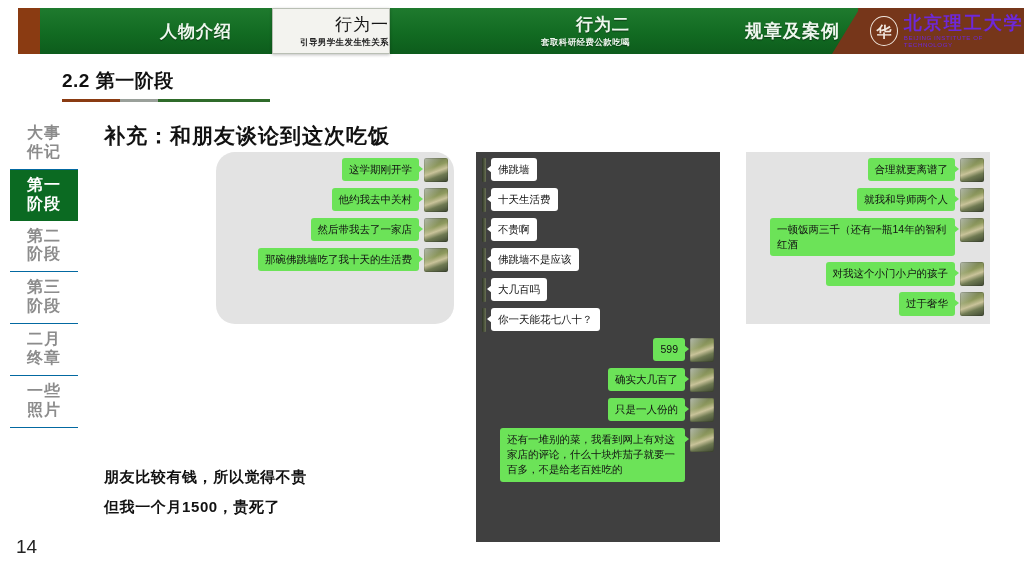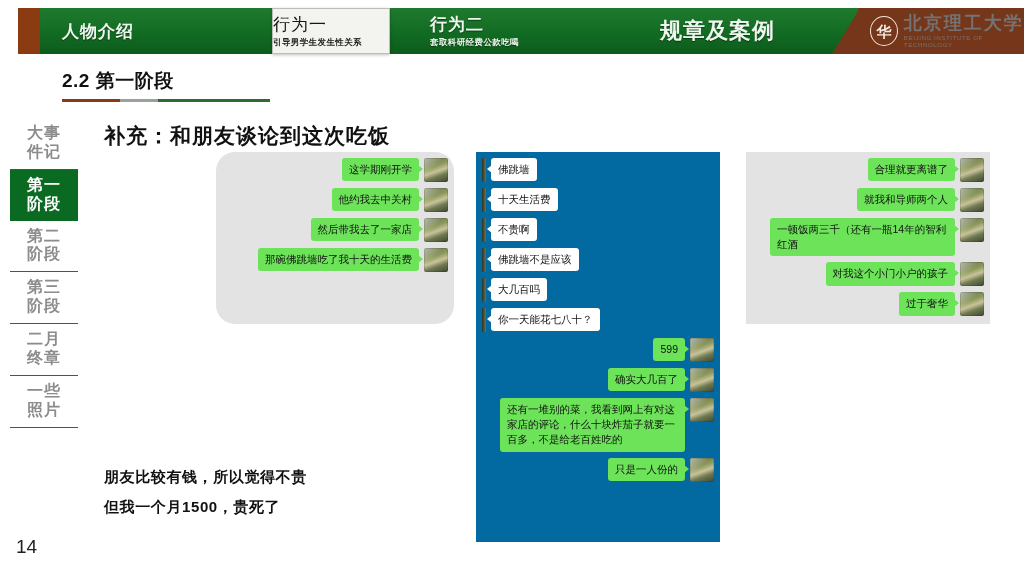--- a/index.html
+++ b/index.html
@@ -17,43 +17,43 @@
       background:#8a3b12; }
   .hdr-greenbar { position:absolute; left:40px; top:0; width:830px; height:46px;
       background:linear-gradient(180deg,#1f7a2e 0%, #126b22 55%, #0d5c1c 100%); }
   .hdr-maroon { position:absolute; left:858px; top:0; width:166px; height:46px;
       background:#76361a; }
   .hdr-maroon::before{ content:""; position:absolute; left:-26px; top:0;
       width:0; height:0; border-style:solid; border-width:0 0 46px 28px;
       border-color:transparent transparent #76361a transparent; }
 
   .tab { position:absolute; top:0; height:46px; display:flex; flex-direction:column;
-      align-items:flex-start; justify-content:center; color:#eef7ee;
+      align-items:flex-end; justify-content:center; color:#eef7ee;
       text-shadow:0 1px 1px rgba(0,0,0,.45); }
   .tab .t-main { font-size:17px; font-weight:bold; letter-spacing:1px; }
   .tab .t-sub  { font-size:8.5px; margin-top:1px; letter-spacing:.4px; }
   #tab0 { left:62px; width:170px; }
   #tab0 .t-main { font-size:17px; }
   #tab1 { left:272px; width:118px; background:#f3f3ef;
           border:1px solid #b9bfb4; color:#1a1a1a; text-shadow:none;
           box-shadow:0 1px 3px rgba(0,0,0,.25); }
   #tab1 .t-main { font-size:17px; font-weight:normal; color:#151515; }
   #tab1 .t-sub  { font-size:8.5px; color:#222; font-weight:bold; }
   #tab2 { left:430px; width:200px; }
   #tab2 .t-sub { font-weight:bold; }
   #tab3 { left:660px; width:180px; }
-  #tab3 .t-main { font-size:22px;font-family:Liberation Serif, serif; }
+  #tab3 .t-main { font-size:18px;font-family:Liberation Serif, serif; }
 
   .logo-wrap { position:absolute; left:870px; top:4px; height:38px;
       display:flex; align-items:center; gap:6px; }
   .logo-seal { width:30px; height:30px; border-radius:50%;
       border:1.6px solid #f0e6dd; background:#76361a;
       display:flex; align-items:center; justify-content:center;
       color:#f3e9e1; font-size:15px; font-weight:bold; line-height:1; }
-  .logo-text { display:flex; flex-direction:column; color:#737373; }
+  .logo-text { display:flex; flex-direction:column; color:#6d28d9; }
   .logo-cn { font-size:18px; font-weight:bold; letter-spacing:2px; line-height:1.05; }
   .logo-en { font-size:6.2px; letter-spacing:.55px; margin-top:2px; }
 
   
   #section-title { position:absolute; left:62px; top:68px; }
   #section-title .st-text { font-size:19px; font-weight:bold; color:#111; letter-spacing:.5px;}
   #section-title .st-rule { margin-top:5px; height:3px; width:208px;
       background:linear-gradient(90deg,#8a3b12 0 28%, #9aa09a 28% 46%, #2f6b2a 46% 100%); }
 
   
@@ -66,21 +66,21 @@
   .side-item .l2 { display:block; }
   #page-num { position:absolute; left:16px; top:536px; font-size:19px; color:#222; }
 
   
   #headline { position:absolute; left:104px; top:122px;
       font-size:21px; font-weight:bold; color:#111; letter-spacing:1px; }
 
   
   .chat { position:absolute; background:#e3e3e3; }
   #chat1 { left:216px; top:152px; width:238px; height:172px;border-radius:19px; }
-  #chat2 { left:476px; top:152px; width:244px; height:390px; background:#0369a1; }
+  #chat2 { left:476px; top:152px; width:244px; height:390px; background:#404040; }
   #chat3 { left:746px; top:152px; width:244px; height:172px; }
 
   .msg { display:flex; align-items:flex-start; margin:6px 6px 0 6px; }
   .msg.out { justify-content:flex-end; }
   .msg.in  { justify-content:flex-start; }
 
   .bubble { position:relative; font-size:10.5px; line-height:1.45; color:#111;
       padding:4px 7px; border-radius:3px; max-width:185px; word-break:break-all; }
   .out .bubble { background:#6ce358; margin-right:5px; }
   .out .bubble::after { content:""; position:absolute; right:-4px; top:7px;
@@ -199,25 +199,25 @@
       </div>
       <div class="msg out">
         <div class="bubble">599</div>
         <div class="avatar"></div>
       </div>
       <div class="msg out">
         <div class="bubble">确实大几百了</div>
         <div class="avatar"></div>
       </div>
       <div class="msg out">
+        <div class="bubble">只是一人份的</div>
+        <div class="avatar"></div>
+      </div>
+      <div class="msg out">
         <div class="bubble">还有一堆别的菜，我看到网上有对这家店的评论，什么十块炸茄子就要一百多，不是给老百姓吃的</div>
-        <div class="avatar"></div>
-      </div>
-      <div class="msg out">
-        <div class="bubble">只是一人份的</div>
         <div class="avatar"></div>
       </div>
     </div>
   <div class="chat" id="chat3">
       <div class="msg out">
         <div class="bubble">合理就更离谱了</div>
         <div class="avatar"></div>
       </div>
       <div class="msg out">
         <div class="bubble">就我和导师两个人</div>

